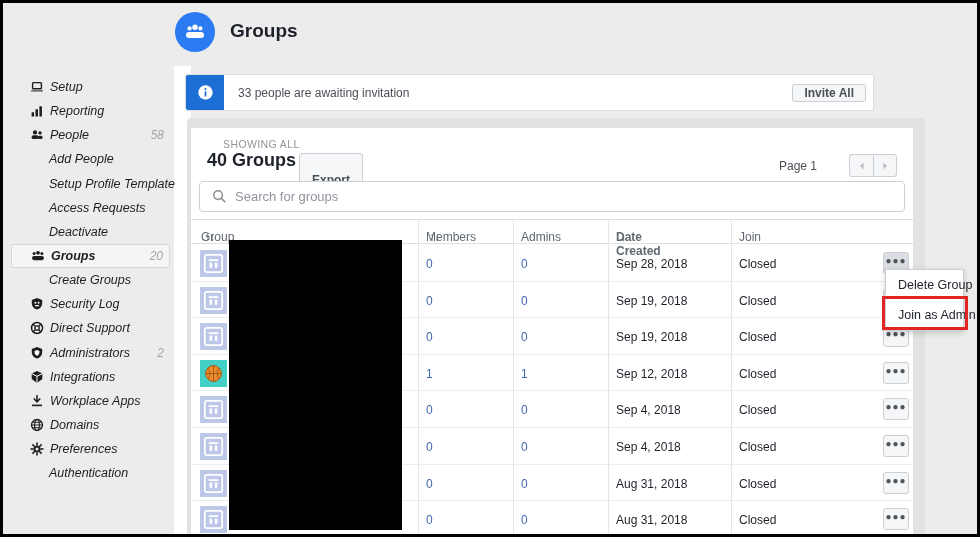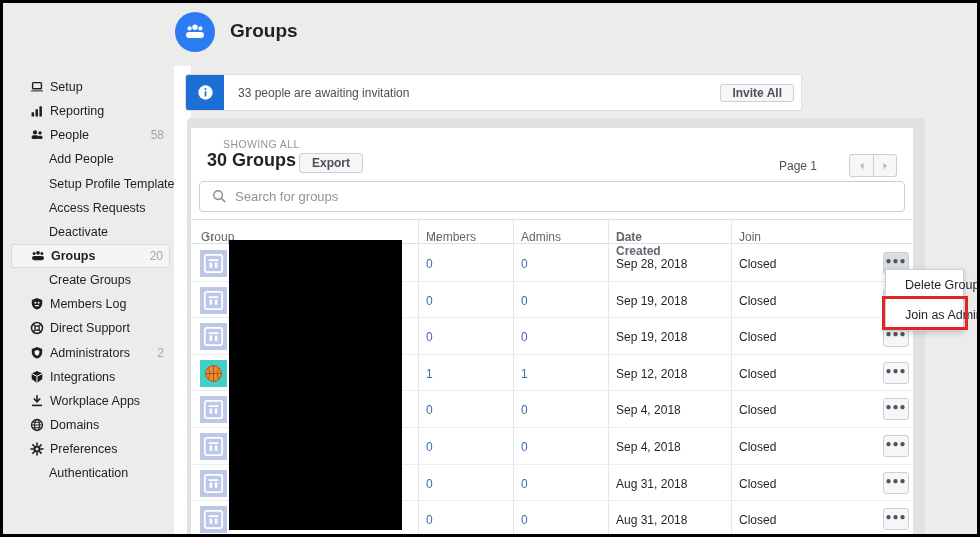--- a/index.html
+++ b/index.html
@@ -7,47 +7,47 @@
   body { font-family:"Liberation Sans","DejaVu Sans",sans-serif; }
   .frame { position:relative; width:980px; height:537px; border:3px solid #000; background:#ececec; overflow:hidden; }
 
   
   .app-icon { position:absolute; left:172px; top:9px; width:40px; height:40px; border-radius:50%;
               background:var(--accent,#2b7cf2); display:flex; align-items:center; justify-content:center; }
   .page-title { position:absolute; left:227px; top:17px; font-size:19px; font-weight:bold; color:#1c2028; }
 
   
   .gutter { position:absolute; left:171px; top:63px; width:17px; bottom:0; background:#fff; }
-  .sidebar { position:absolute; left:0; top:72px; width:171px; bottom:8px; }
+  .sidebar { position:absolute; left:0; top:72px; width:171px; bottom:8px;font-style:italic; }
   .s-item { display:flex; align-items:center; height:24.15px; margin:0 4px 0 8px; padding-left:18px;
             font-size:12.5px; color:#1c1e21; cursor:pointer; }
   .s-item.indent { padding-left:38px; }
   .s-item.selected { background:#f5f5f5; border:1px solid #d8d8d8; border-radius:2px; font-weight:bold; }
   .s-icon { width:15px; height:15px; margin-right:6px; display:inline-flex; align-items:center; justify-content:center; flex:none; }
   .s-icon svg { width:14px; height:14px; }
   .s-label { white-space:nowrap; }
   .s-count { margin-left:auto; padding-right:6px; color:#a2a5a9; font-weight:normal; font-size:12px; }
 
   
-  .banner { position:absolute; left:182px; top:71px; width:617px; height:37px; background:#fff;
+  .banner { position:absolute; left:182px; top:71px; width:689px; height:37px; background:#fff;
             border:1px solid #dcdfe3; border-radius:2px; display:flex; align-items:center; }
   .banner-icon-block { width:38px; height:100%; background:var(--info-blue,#1d6fd6); border-radius:2px 0 0 2px;
             display:flex; align-items:center; justify-content:center; flex:none; }
   .banner-text { margin-left:14px; font-size:12px; color:#4b4f56; }
   .btn { background:#f5f6f7; border:1px solid #ccd0d5; border-radius:3px; color:#4b4f56;
          font-weight:bold; font-size:12px; font-family:inherit; cursor:pointer; }
   .invite-all { margin-left:auto; margin-right:7px; padding:1px 11px; }
 
   
   .panel { position:absolute; left:184px; top:115px; width:738px; bottom:0; background:#e2e2e2; border-radius:4px 4px 0 0; }
   .card  { position:absolute; left:188px; top:125px; width:722px; bottom:0; background:#fff; overflow:hidden; }
 
   .showing-all { position:absolute; left:32px; top:10px; font-size:10.5px; letter-spacing:.4px; color:#90949c; }
   .count-title { position:absolute; left:16px; top:22px; font-size:18px; font-weight:bold; color:#1d2129; }
-  .export-btn  { position:absolute; left:108px; top:25px; padding:2px 12px; }
+  .export-btn  { position:absolute; left:108px; top:25px; padding:19px 12px; }
   .page-label  { position:absolute; right:96px; top:31px; font-size:12px; color:#4b4f56; }
   .pager { position:absolute; right:16px; top:26px; display:flex; }
   .pager button { width:24px; height:23px; background:#f5f6f7; border:1px solid #ccd0d5; display:flex; align-items:center; justify-content:center; cursor:pointer; }
   .pager button:first-child { border-radius:3px 0 0 3px; border-right:none; }
   .pager button:last-child  { border-radius:0 3px 3px 0; }
 
   .searchbox { position:absolute; left:8px; right:8px; top:53px; height:31px; border:1px solid #ccd0d5; border-radius:4px;
                display:flex; align-items:center; background:#fff; }
   .searchbox svg { margin:0 8px 0 12px; flex:none; }
   .searchbox input { border:none; outline:none; flex:1; font-size:13px; color:#1d2129; font-family:inherit; background:transparent; }
@@ -75,21 +75,21 @@
   .ellipsis-btn { position:absolute; left:692px; top:7px; width:26px; height:22px; background:#f5f6f7;
                   border:1px solid #ccd0d5; border-radius:3px; cursor:pointer;
                   font-size:10px; letter-spacing:1px; color:#50555c; font-weight:bold; line-height:1;
                   display:flex; align-items:center; justify-content:center; padding-bottom:4px; }
   .ellipsis-btn.active { background:#dadde1; }
 
   
   .redaction { position:absolute; left:226px; top:237px; width:173px; height:290px; background:#000; z-index:5; }
   .context-menu { position:absolute; left:882px; top:266px; width:79px; background:#fff; border:1px solid #ccd0d5;
                   box-shadow:0 2px 6px rgba(0,0,0,.18); z-index:8; }
-  .menu-item { height:30px; line-height:30px; padding-left:19px; font-size:12.5px; color:#1d2129; cursor:pointer; white-space:nowrap;text-align:center; }
+  .menu-item { height:30px; line-height:30px; padding-left:12px; font-size:12.5px; color:#1d2129; cursor:pointer; white-space:nowrap;text-align:center; }
   .red-annotation { position:absolute; left:879px; top:293px; width:86px; height:34px; border:3px solid var(--red,#e02522);
                     z-index:9; pointer-events:none; }
 </style>
 </head>
 <body>
 
 <div class="frame">
 
   <div class="app-icon">
       <svg viewBox="0 0 24 24" width="24" height="24">
@@ -175,21 +175,21 @@
     </div>
       <div class="s-item">
       <span class="s-icon">
           <svg viewBox="0 0 14 14">
             <path d="M7 1l5.2 1.9v3.3c0 3.1-2.1 5.5-5.2 6.3-3.1-.8-5.2-3.2-5.2-6.3V2.9z" fill="#1c1e21"></path>
             <circle cx="5.4" cy="5.8" r="0.95" fill="#fff"></circle>
             <circle cx="8.6" cy="5.8" r="0.95" fill="#fff"></circle>
             <rect x="4.9" y="8" width="4.2" height="1.3" rx="0.65" fill="#fff"></rect>
           </svg>
         </span>
-      <span class="s-label">Members Log</span>
+      <span class="s-label">Security Log</span>
 
     </div>
       <div class="s-item">
       <span class="s-icon">
           <svg viewBox="0 0 14 14">
             <circle cx="7" cy="7" r="5.5" fill="none" stroke="#1c1e21" stroke-width="1.5"></circle>
             <circle cx="7" cy="7" r="2.2" fill="none" stroke="#1c1e21" stroke-width="1.3"></circle>
             <path d="M3.2 3.2l2.1 2.1M10.8 3.2L8.7 5.3M3.2 10.8l2.1-2.1M10.8 10.8L8.7 8.7" stroke="#1c1e21" stroke-width="1.3"></path>
           </svg>
         </span>
@@ -272,21 +272,21 @@
           <circle cx="9" cy="5.3" r="1.15" fill="var(--info-blue,#1d6fd6)"></circle>
         </svg>
     </div>
     <span class="banner-text">33 people are awaiting invitation</span>
     <button class="btn invite-all">Invite All</button>
   </div>
 
   <div class="panel"></div>
   <div class="card">
     <div class="showing-all">SHOWING ALL</div>
-    <div class="count-title">30 Groups</div>
+    <div class="count-title">40 Groups</div>
     <button class="btn export-btn">Export</button>
     <div class="page-label">Page 1</div>
     <div class="pager">
       <button>
           <svg viewBox="0 0 14 14" width="12" height="12">
             <path d="M8.8 3.2v7.6L4.6 7z" fill="#b8bbbf"></path>
           </svg>
         </button>
       <button>
           <svg viewBox="0 0 14 14" width="12" height="12">

